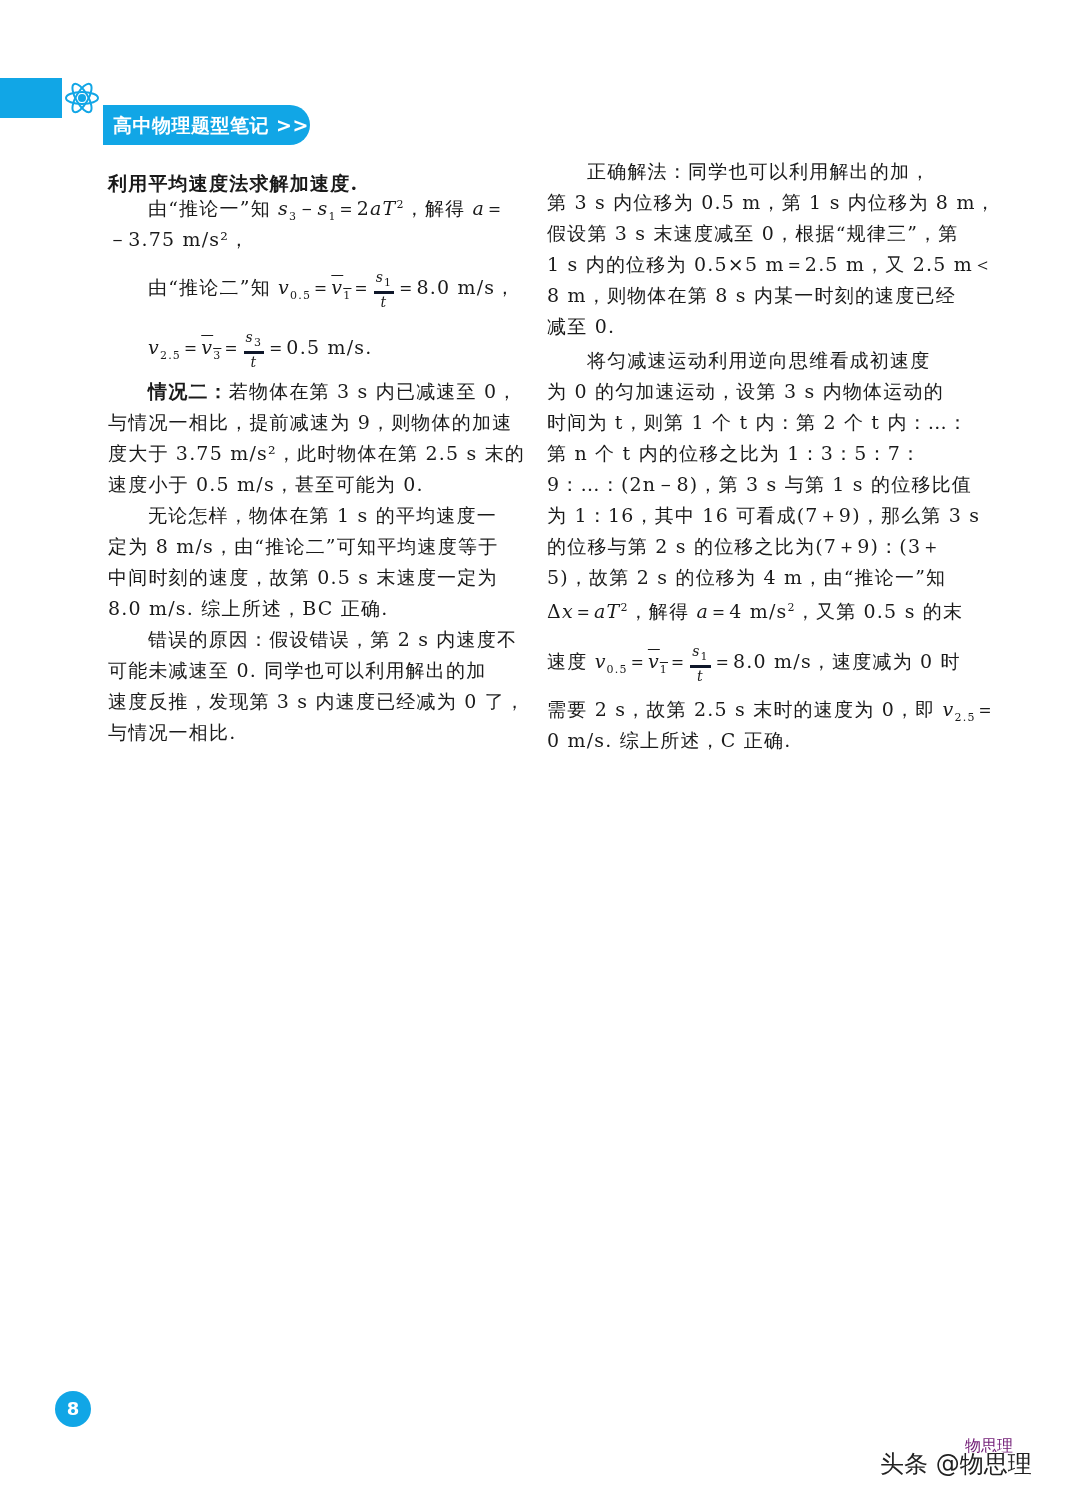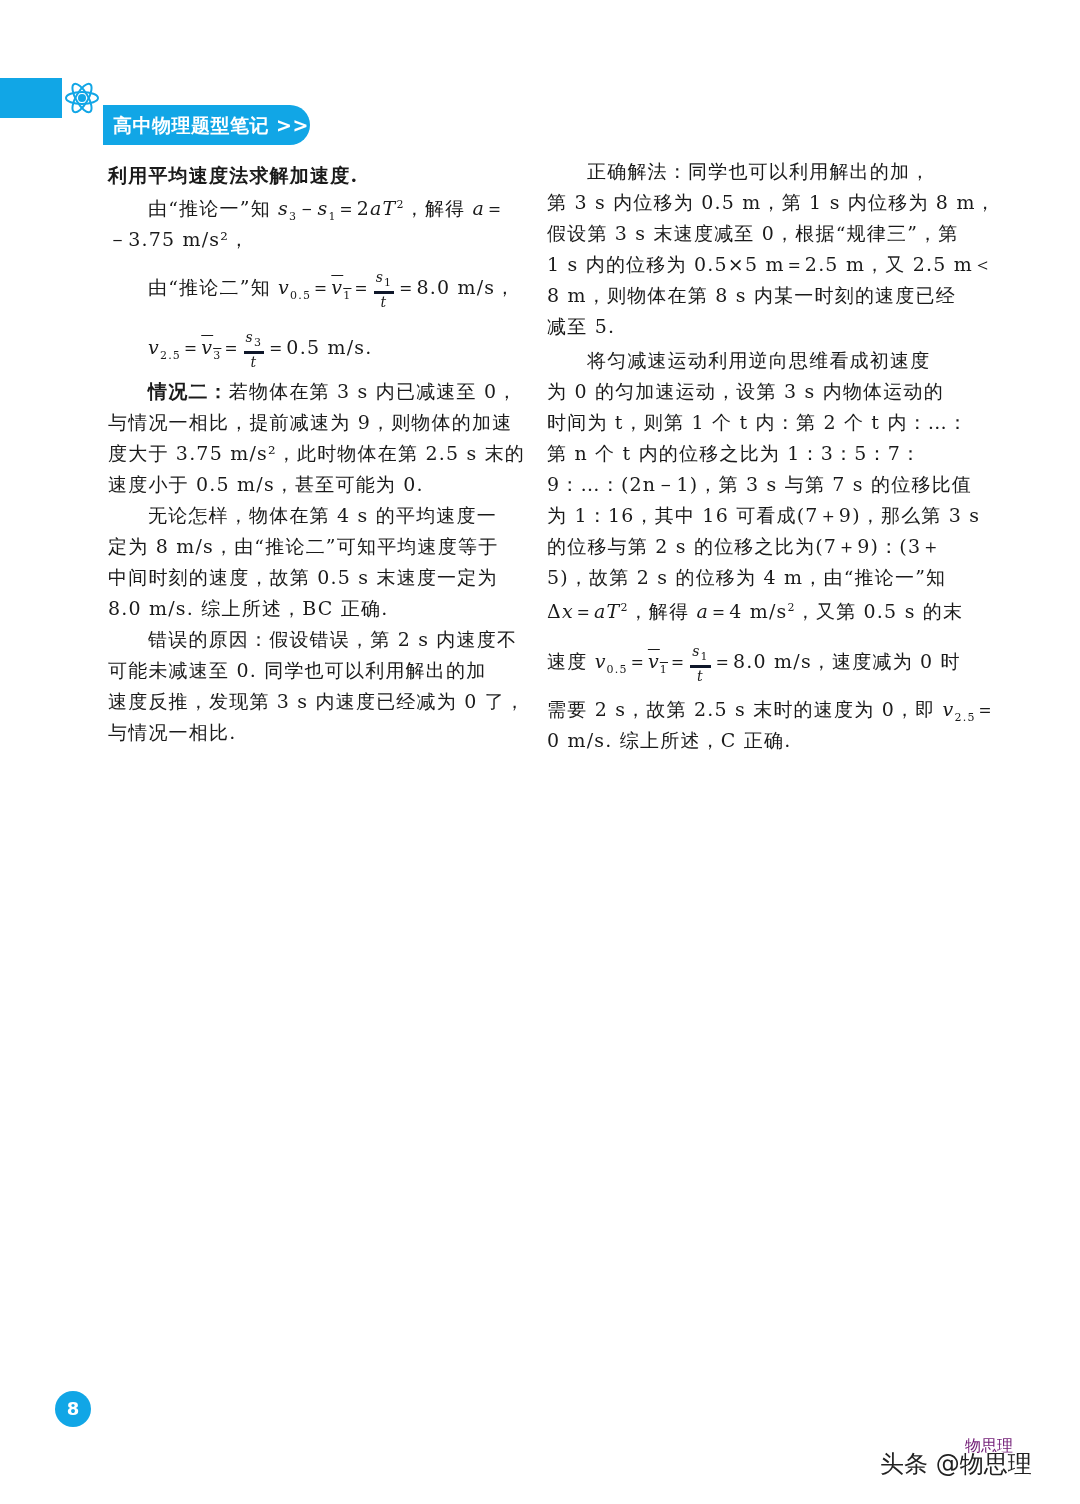--- a/index.html
+++ b/index.html
@@ -40,57 +40,57 @@
   <g fill="none" stroke="#11a6e6" stroke-width="2">
     <ellipse cx="20" cy="20" rx="16" ry="6"></ellipse>
     <ellipse cx="20" cy="20" rx="16" ry="6" transform="rotate(60 20 20)"></ellipse>
     <ellipse cx="20" cy="20" rx="16" ry="6" transform="rotate(-60 20 20)"></ellipse>
   </g>
   <circle cx="20" cy="20" r="4" fill="#11a6e6"></circle>
 </svg>
 <div class="header-pill">高中物理题型笔记 &gt;&gt;</div>
 
 <div class="col left">
-  <div class="ln b" style="top:4px">利用平均速度法求解加速度.</div>
+  <div class="ln b" style="top:12px">利用平均速度法求解加速度.</div>
   <div class="ln ind" style="top:34px">由“推论一”知 <i>s</i><sub>3</sub>－<i>s</i><sub>1</sub>＝2<i>aT</i><sup>2</sup>，解得 <i>a</i>＝</div>
   <div class="ln" style="top:68px">－3.75 m/s²，</div>
   <div class="ln ind" style="top:113px">由“推论二”知 <i>v</i><sub>0.5</sub>＝<span class="ov"><i>v</i><sub>1</sub></span>＝<span class="frac">
         <span class="num"><i>s</i><sub>1</sub></span>
         <span><i>t</i></span>
       </span>＝8.0 m/s，</div>
   <div class="ln ind" style="top:173px"><i>v</i><sub>2.5</sub>＝<span class="ov"><i>v</i><sub>3</sub></span>＝<span class="frac">
         <span class="num"><i>s</i><sub>3</sub></span>
         <span><i>t</i></span>
       </span>＝0.5 m/s.</div>
   <div class="ln ind" style="top:220px"><span class="b">情况二：</span>若物体在第 3 s 内已减速至 0，</div>
   <div class="ln" style="top:251px">与情况一相比，提前减速为 9，则物体的加速</div>
   <div class="ln" style="top:282px">度大于 3.75 m/s²，此时物体在第 2.5 s 末的</div>
   <div class="ln" style="top:313px">速度小于 0.5 m/s，甚至可能为 0.</div>
-  <div class="ln ind" style="top:344px">无论怎样，物体在第 4 s 的平均速度一</div>
+  <div class="ln ind" style="top:344px">无论怎样，物体在第 1 s 的平均速度一</div>
   <div class="ln" style="top:375px">定为 8 m/s，由“推论二”可知平均速度等于</div>
   <div class="ln" style="top:406px">中间时刻的速度，故第 0.5 s 末速度一定为</div>
   <div class="ln" style="top:437px">8.0 m/s. 综上所述，BC 正确.</div>
   <div class="ln ind" style="top:468px">错误的原因：假设错误，第 2 s 内速度不</div>
   <div class="ln" style="top:499px">可能未减速至 0. 同学也可以利用解出的加</div>
   <div class="ln" style="top:530px">速度反推，发现第 3 s 内速度已经减为 0 了，</div>
   <div class="ln" style="top:561px">与情况一相比.</div>
 </div>
 
 <div class="col right">
   <div class="ln ind" style="top:0">正确解法：同学也可以利用解出的加，</div>
   <div class="ln" style="top:31px">第 3 s 内位移为 0.5 m，第 1 s 内位移为 8 m，</div>
   <div class="ln" style="top:62px">假设第 3 s 末速度减至 0，根据“规律三”，第</div>
   <div class="ln" style="top:93px">1 s 内的位移为 0.5×5 m＝2.5 m，又 2.5 m＜</div>
   <div class="ln" style="top:124px">8 m，则物体在第 8 s 内某一时刻的速度已经</div>
-  <div class="ln" style="top:155px">减至 5.</div>
+  <div class="ln" style="top:155px">减至 0.</div>
   <div class="ln ind" style="top:189px">将匀减速运动利用逆向思维看成初速度</div>
   <div class="ln" style="top:220px">为 0 的匀加速运动，设第 3 s 内物体运动的</div>
   <div class="ln" style="top:251px">时间为 t，则第 1 个 t 内：第 2 个 t 内：…：</div>
   <div class="ln" style="top:282px">第 n 个 t 内的位移之比为 1：3：5：7：</div>
-  <div class="ln" style="top:313px">9：…：(2n－1)，第 3 s 与第 7 s 的位移比值</div>
+  <div class="ln" style="top:313px">9：…：(2n－8)，第 3 s 与第 1 s 的位移比值</div>
   <div class="ln" style="top:344px">为 1：16，其中 16 可看成(7＋9)，那么第 3 s</div>
   <div class="ln" style="top:375px">的位移与第 2 s 的位移之比为(7＋9)：(3＋</div>
   <div class="ln" style="top:406px">5)，故第 2 s 的位移为 4 m，由“推论一”知</div>
   <div class="ln" style="top:437px">Δ<i>x</i>＝<i>aT</i><sup>2</sup>，解得 <i>a</i>＝4 m/s<sup>2</sup>，又第 0.5 s 的末</div>
   <div class="ln" style="top:487px">速度 <i>v</i><sub>0.5</sub>＝<span class="ov"><i>v</i><sub>1</sub></span>＝<span class="frac">
         <span class="num"><i>s</i><sub>1</sub></span>
         <span><i>t</i></span>
       </span>＝8.0 m/s，速度减为 0 时</div>
   <div class="ln" style="top:538px">需要 2 s，故第 2.5 s 末时的速度为 0，即 <i>v</i><sub>2.5</sub>＝</div>
   <div class="ln" style="top:569px">0 m/s. 综上所述，C 正确.</div>

